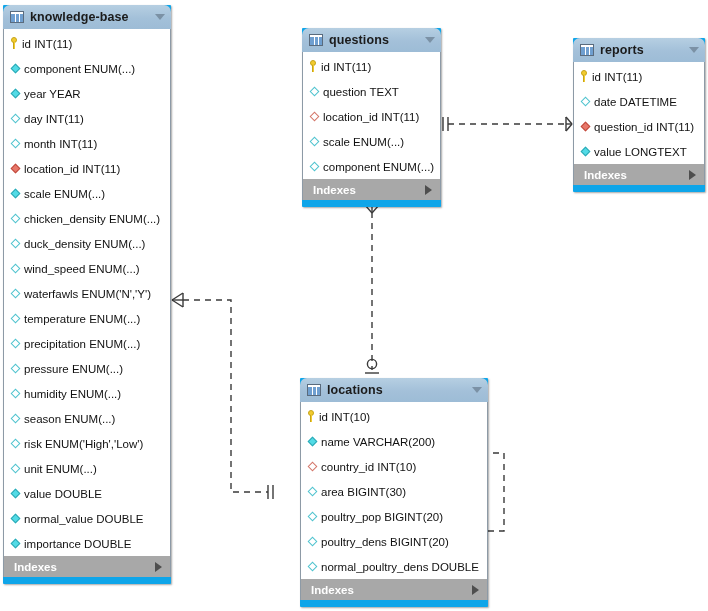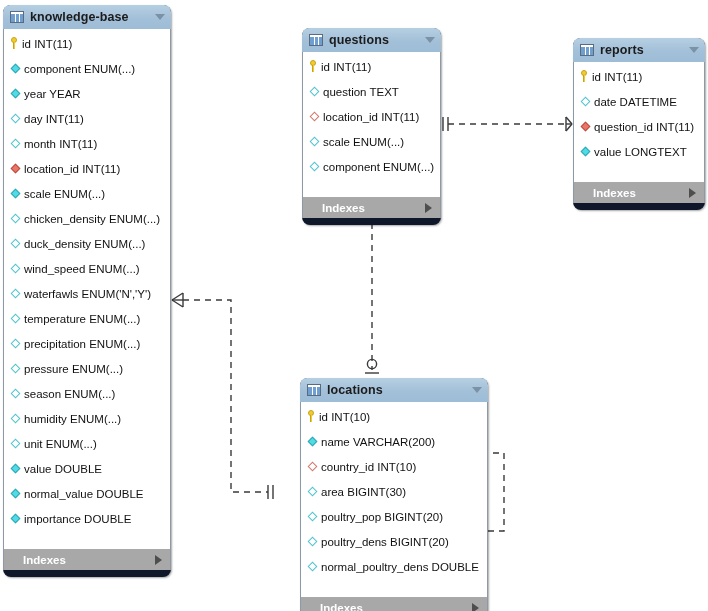--- a/index.html
+++ b/index.html
@@ -31,22 +31,22 @@
     width: 708px;
     height: 611px;
     pointer-events: none;
     z-index: 1;
   }
 
   
   .tbl {
     position: absolute;
     z-index: 5;
-    border-radius: 8px;
-    background: #0f172a;
+    border-radius: 1px;
+    background: #0ea5e9;
     box-shadow: 1px 1px 2px rgba(0,0,0,0.35);
     box-sizing: border-box;
     padding-bottom: 7px;
   }
 
   .tbl-header {
     height: 24px;
     display: flex;
     align-items: center;
     padding: 0 6px 0 7px;
@@ -97,21 +97,21 @@
     border-left: 5px solid transparent;
     border-right: 5px solid transparent;
     border-top: 6px solid #7b91a5;
     margin-left: 4px;
   }
 
   .tbl-body {
     background: #ffffff;
     border-left: 1px solid #8d9aa6;
     border-right: 1px solid #8d9aa6;
-    padding: 2px 0 18px 0;
+    padding: 2px 0 0 0;
   }
 
   .col {
     display: flex;
     align-items: center;
     height: 25px;
     padding-left: 6px;
     white-space: nowrap;
   }
 
@@ -180,21 +180,21 @@
   }
   .mk.dm.fk.filled::before {
     background: #e8776a;
     border-color: #bf4b3e;
   }
 
   .tbl-indexes {
     height: 21px;
     display: flex;
     align-items: center;
-    padding: 0 8px 0 19px;
+    padding: 0 8px 0 10px;
     background: #a8a8a8;
     border-left: 1px solid #8d9aa6;
     border-right: 1px solid #8d9aa6;
     box-sizing: border-box;
   }
   .tbl-indexes .ix-label {
     flex: 1 1 auto;
     font-size: 11.5px;
     font-weight: bold;
     color: #ffffff;
@@ -330,25 +330,29 @@
       <div class="col">
           <span class="mk dm"></span>
           <span class="col-label">precipitation ENUM(...)</span>
         </div>
       <div class="col">
           <span class="mk dm"></span>
           <span class="col-label">pressure ENUM(...)</span>
         </div>
       <div class="col">
           <span class="mk dm"></span>
+          <span class="col-label">humidity ENUM(...)</span>
+        </div>
+      <div class="col">
+          <span class="mk dm"></span>
           <span class="col-label">season ENUM(...)</span>
         </div>
       <div class="col">
           <span class="mk dm"></span>
-          <span class="col-label">humidity ENUM(...)</span>
+          <span class="col-label">risk ENUM('High','Low')</span>
         </div>
       <div class="col">
           <span class="mk dm"></span>
           <span class="col-label">unit ENUM(...)</span>
         </div>
       <div class="col">
           <span class="mk dm filled"></span>
           <span class="col-label">value DOUBLE</span>
         </div>
       <div class="col">

